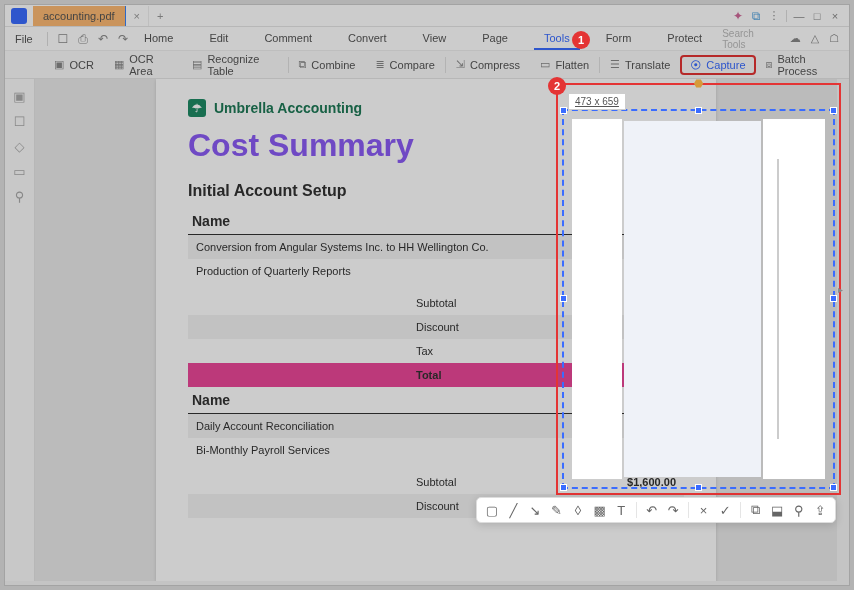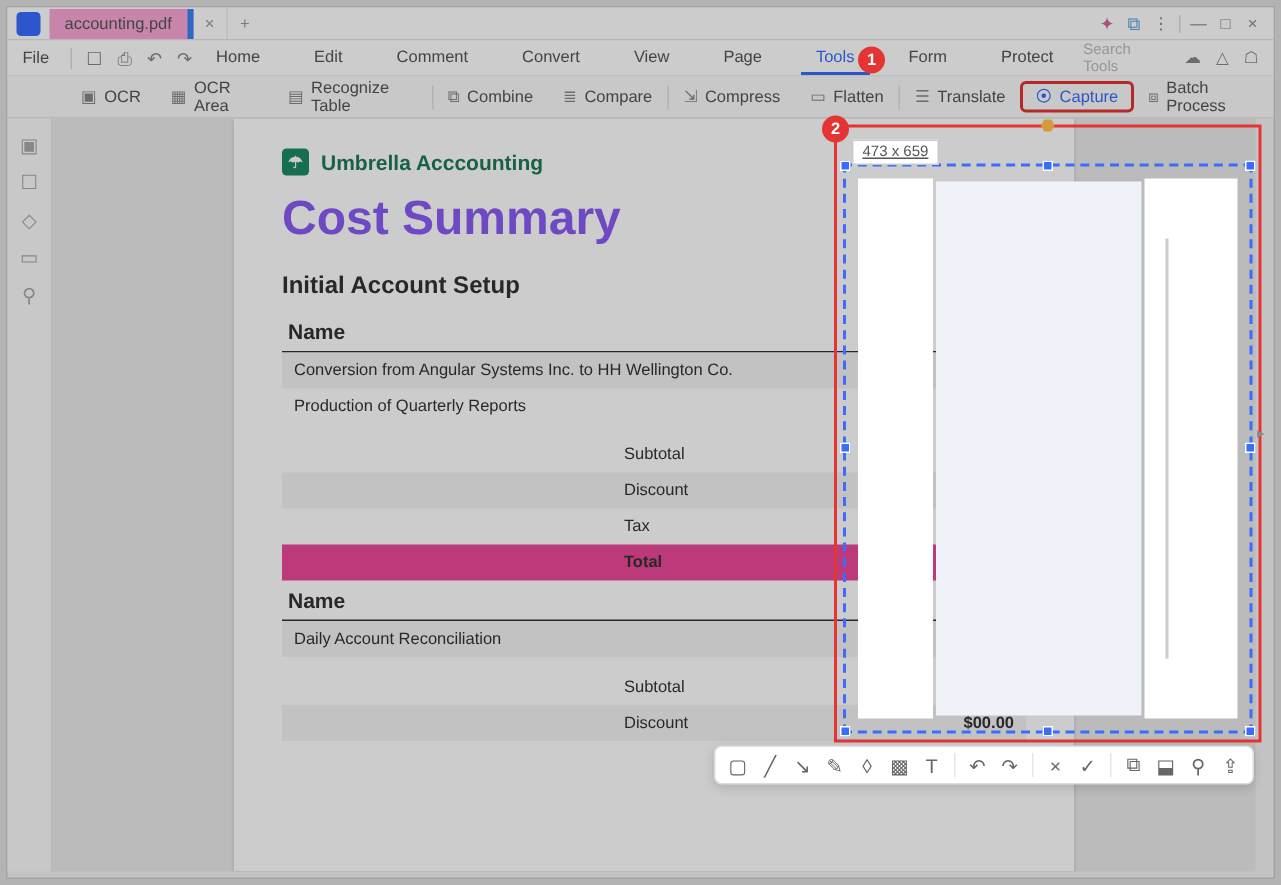--- a/index.html
+++ b/index.html
@@ -3,21 +3,21 @@
 <meta charset="utf-8">
 <style>
 * { margin: 0; padding: 0; box-sizing: border-box; font-family: -apple-system, "Segoe UI", Arial, sans-serif; }
 body { background: #e0e0e0; width: 854px; height: 590px; overflow: hidden; position: relative; }
 
 .window { position: absolute; left: 4px; top: 4px; right: 4px; bottom: 4px; background: #f5f5f5; border: 1px solid #ccc; }
 .overlay { position: absolute; inset: 0; background: rgba(0,0,0,0.20); pointer-events: none; z-index: 50; }
 
 .titlebar { height: 22px; display: flex; align-items: center; background: #fff; border-bottom: 1px solid #e5e5e5; font-size: 11px; color: #555; }
 .titlebar .app-icon { width: 16px; height: 16px; background: #3a6cff; border-radius: 3px; margin: 0 6px; display: inline-block; }
-.titlebar .tab-title { padding: 4px 10px; border-right: 4px solid #3b82f6; background: #f9a8d4; }
+.titlebar .tab-title { padding: 4px 10px; border-right: 1px solid #3b82f6; background: #fdba74; }
 .titlebar .tab-close { padding: 4px 8px; color: #999; }
 .titlebar .tab-add { padding: 4px 8px; color: #999; border-left: 1px solid #eee; }
 .titlebar .spacer { flex: 1; }
 .winctrl { display: flex; gap: 6px; padding: 0 8px; align-items: center; }
 .winctrl span { width: 12px; height: 12px; display: inline-flex; align-items: center; justify-content: center; color: #888; font-size: 11px; }
 .winctrl .colorbtn { font-size: 12px; }
 
 .menubar { height: 24px; display: flex; align-items: center; background: #fff; font-size: 11px; color: #555; border-bottom: 1px solid #eee; }
 .menubar .file { padding: 4px 10px; }
 .menubar .divider { width: 1px; height: 14px; background: #ddd; margin: 0 4px; }
@@ -241,20 +241,24 @@
         </div>
 
         <div class="th-row">
           <span>Name</span>
           <span>Price</span>
         </div>
         <div>
           <div class="row">
               <span class="cellname">Daily Account Reconciliation</span>
               <span class="cellprice">$1,000.00</span>
+            </div>
+          <div class="row">
+              <span class="cellname">Bi-Monthly Payroll Services</span>
+              <span class="cellprice"></span>
             </div>
         </div>
         <div class="summary">
           <div class="sumrow">
               <span class="sumspacer"></span>
               <span class="sumlabel">Subtotal</span>
               <span class="sumval">$1,600.00</span>
             </div>
           <div class="sumrow alt">
               <span class="sumspacer"></span>

